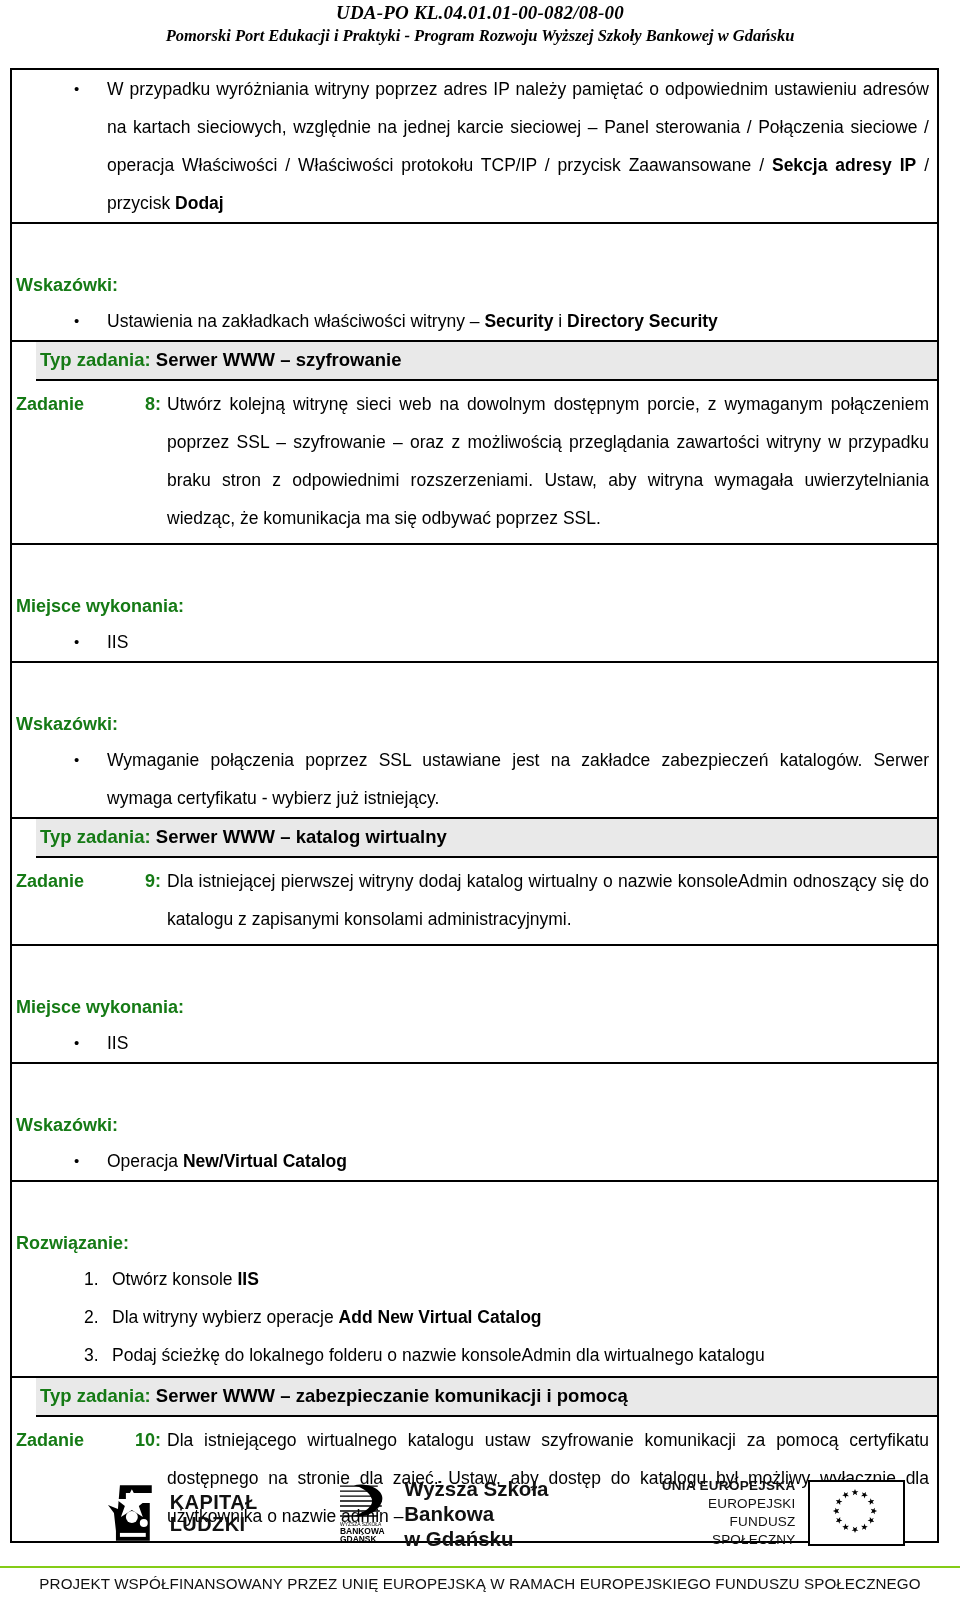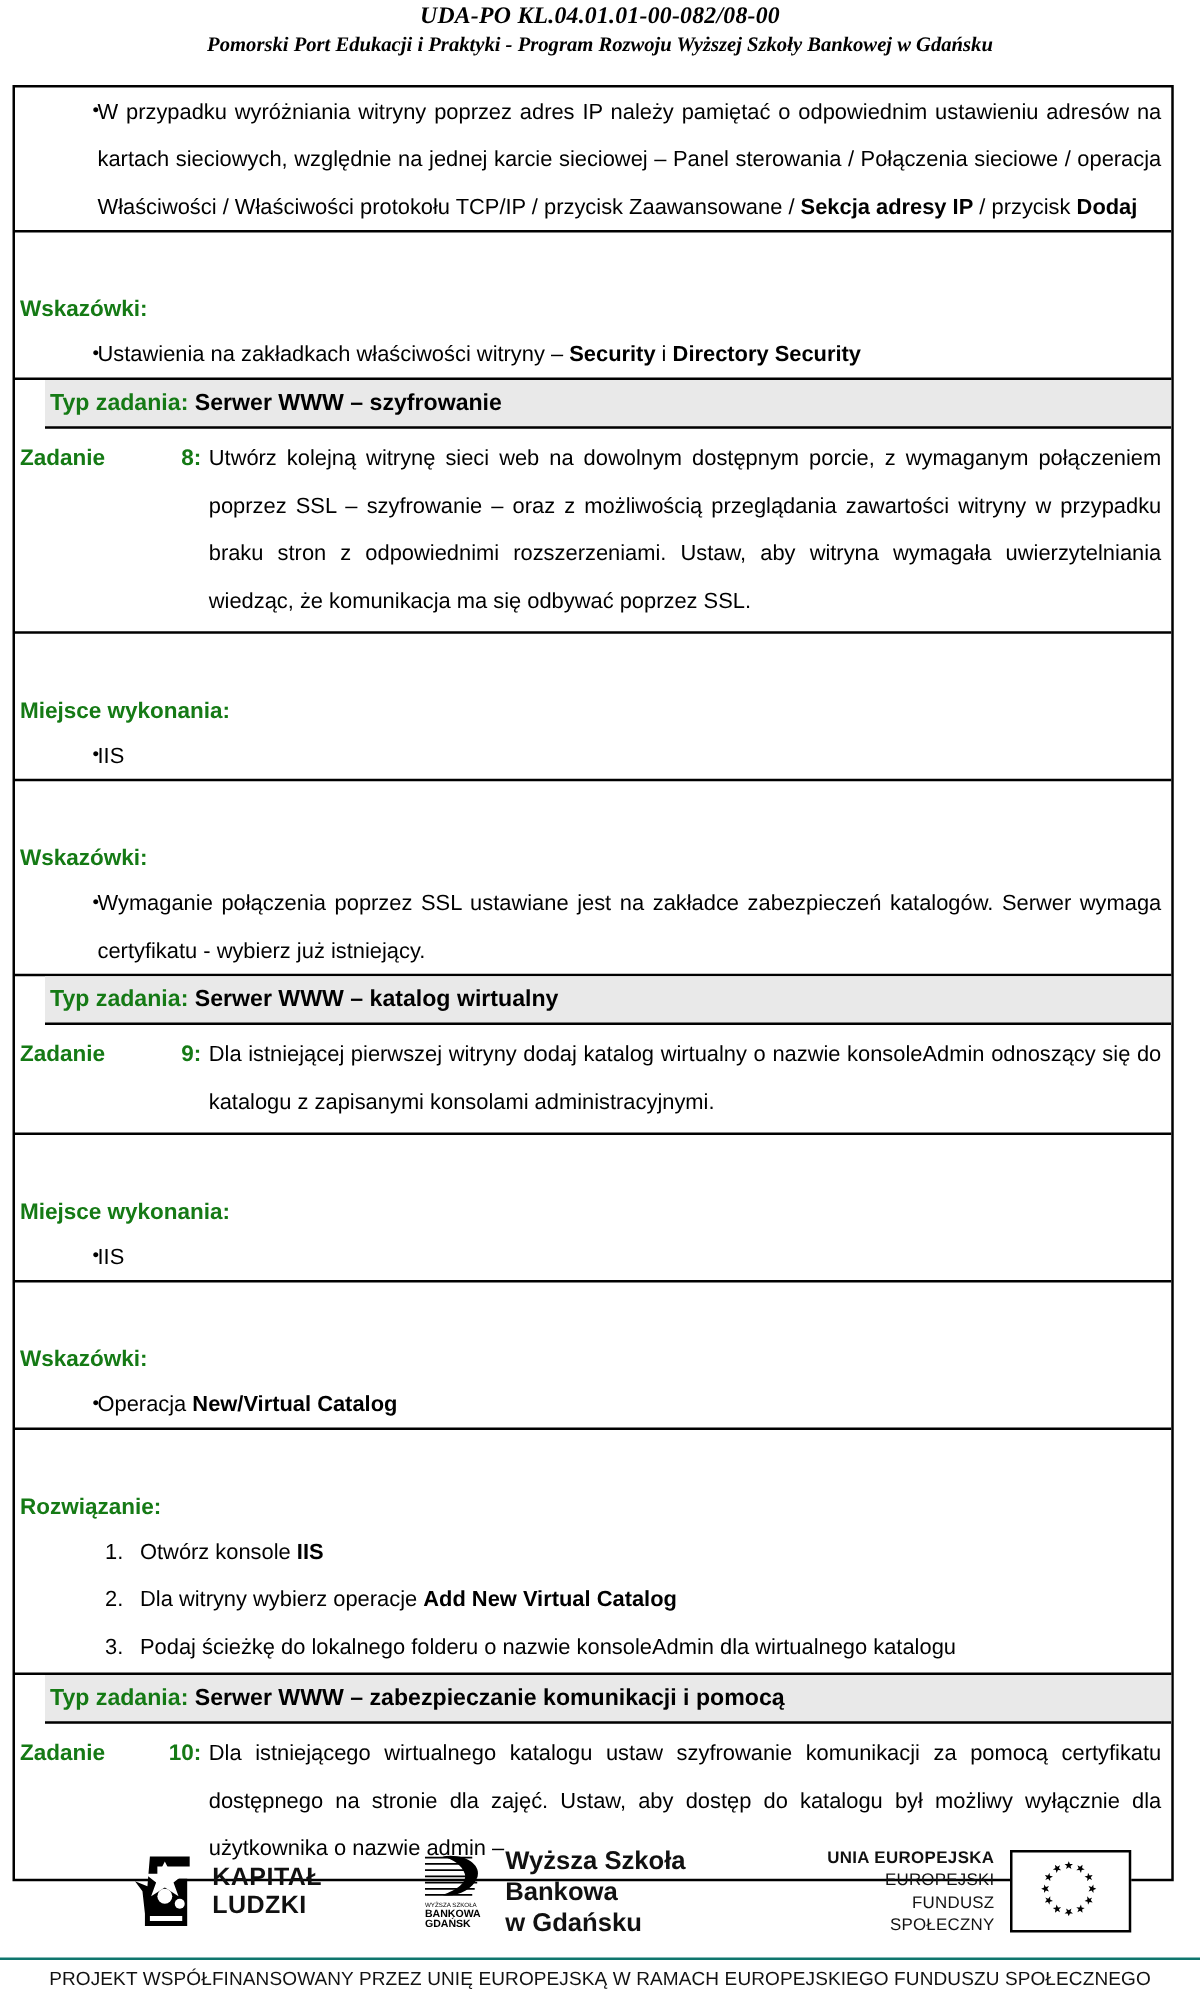--- a/index.html
+++ b/index.html
@@ -54,21 +54,21 @@
   .row.shaded { background: #e9e9e9; margin-left: 24px; }
 
   
   ul.bullets {
     margin: 0;
     padding: 0;
     list-style: none;
   }
   ul.bullets > li {
     position: relative;
-    padding-left: 66px;
+    padding-left: 95px;
     font-size: 17.5px;
     line-height: 38px;
     text-align: justify;
     padding-right: 8px;
   }
   ul.bullets > li::before {
     content: "\2022";
     position: absolute;
     left: 62px;
     top: 0;
@@ -208,21 +208,21 @@
   .eu-flag {
     width: 94px;
     height: 62px;
     border: 2px solid #000;
     position: relative;
     background: #fff;
   }
 
   .footer-bar {
     margin-top: 10px;
-    border-top: 2px solid #0f766e;
+    border-top: 2px solid #84cc16;
     padding-top: 7px;
     text-align: center;
     font-size: 15.2px;
     letter-spacing: 0.1px;
     color: #111;
   }
 </style>
 </head>
 <body>
 

